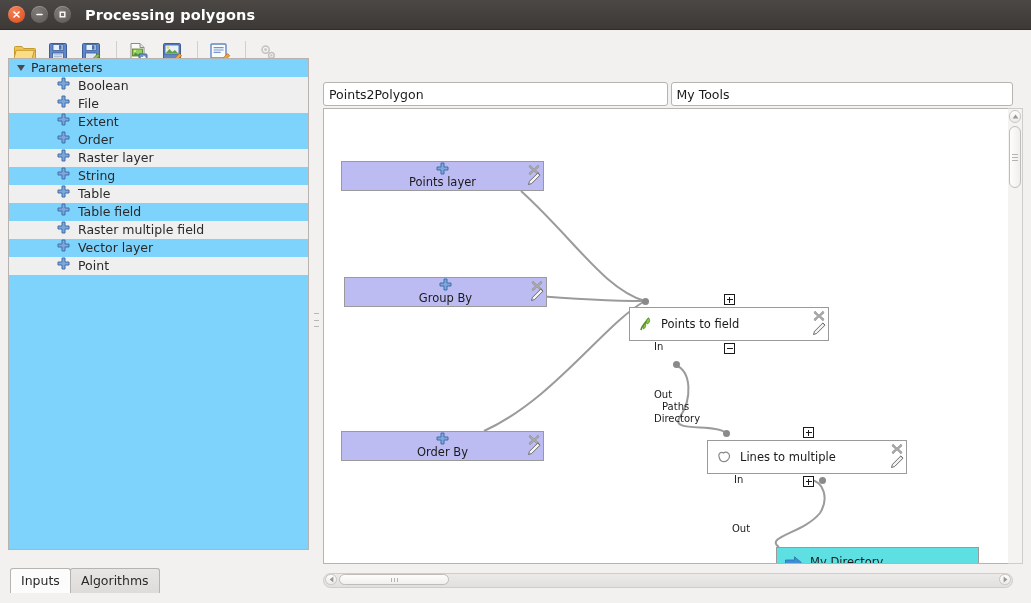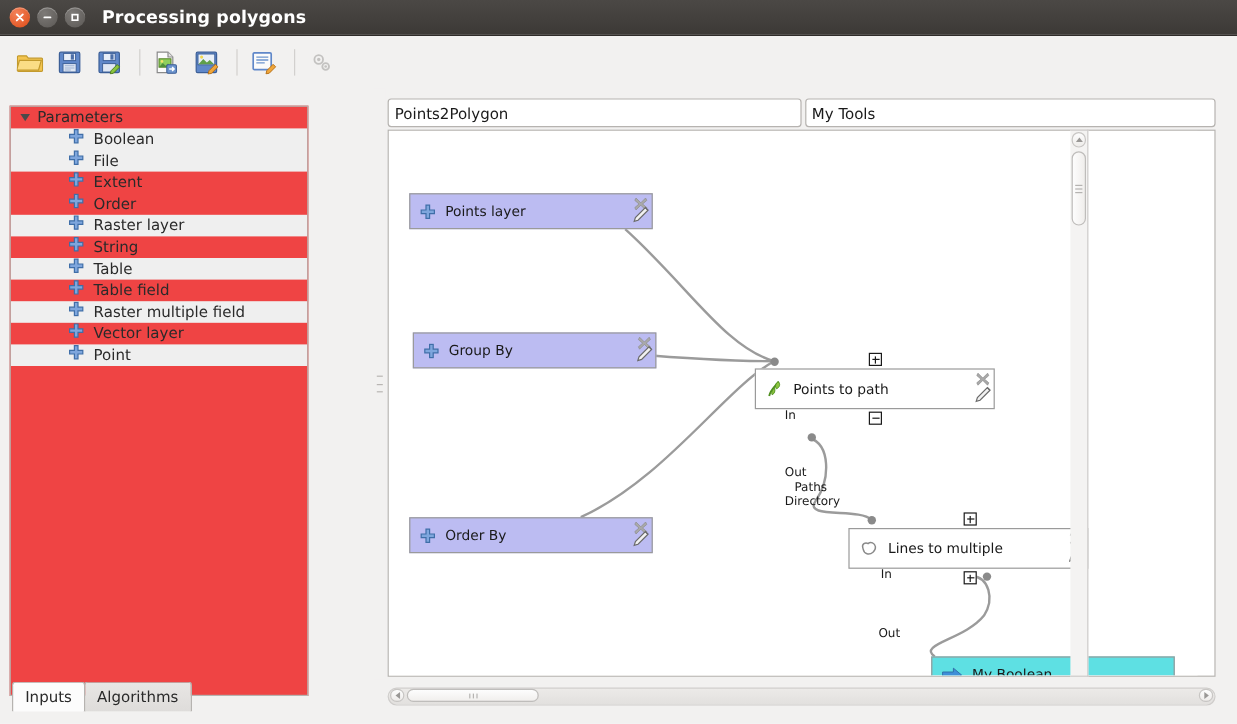--- a/index.html
+++ b/index.html
@@ -60,23 +60,23 @@
   }
   .tb-sep {
     width: 1px; height: 22px;
     background: #d2d0ce;
     margin: 0 7px;
   }
   .tb-btn.disabled { opacity: .45; }
 
   
   #leftpanel {
-    position: absolute; left: 8px; top: 88px;
-    width: 249px; height: 492px;
-    background: #ef4444;
+    position: absolute; left: 8px; top: 58px;
+    width: 301px; height: 492px;
+    background: #7dd3fc;
     border: 1px solid #b6b3b0;
   }
   #tree { width: 100%; height: 100%; overflow: hidden; }
   .tree-row {
     height: 18px; line-height: 18px;
     font-size: 12.5px; color: #2a2a2a;
     display: flex; align-items: center;
     padding-left: 6px;
     white-space: nowrap;
   }
@@ -126,21 +126,21 @@
     width: 5px; height: 14px;
     display: flex; flex-direction: column; justify-content: space-between;
   }
   #splitter .grip i {
     display: block; height: 1px; background: #b9b6b3;
   }
 
   
   #rightside {
     position: absolute; left: 323px; top: 82px;
-    width: 584px; height: 500px;
+    width: 700px; height: 500px;
   }
   #namerow {
     position: absolute; left: 0; top: 0;
     width: 690px; height: 24px;
     display: flex;
   }
   .field {
     height: 24px;
     background: #ffffff;
     border: 1px solid #b6b3b0;
@@ -173,20 +173,21 @@
   .node {
     position: absolute;
     border: 1px solid #9a9a9a;
     display: flex; align-items: center;
     font-size: 11.5px;
     color: #1a1a1a;
   }
   .node.param {
     background: #bcbcf2;
     height: 30px;
+    flex-direction: column;
   }
   .node.alg {
     background: #ffffff;
     height: 34px;
   }
   .node.out {
     background: #5ee0e3;
     height: 30px;
   }
   .node .nico {
@@ -560,21 +561,21 @@
         <span class="expander plus" style="left:400px; top:185px;"></span>
 
         <div class="node alg" style="left:305px; top:198px; width:200px;">
           <span class="nico">
             <svg width="15" height="16" viewBox="0 0 15 16">
               <path d="M3 14 C 4 9, 8 6, 11 2" stroke="#4f8f1f" stroke-width="1.6" fill="none"></path>
               <path d="M10.5 2.2 C 12.5 3.5, 12 7, 9 8 C 7.5 6, 8.5 3, 10.5 2.2 z" fill="#8cc63f" stroke="#4f8f1f" stroke-width=".8"></path>
               <path d="M7.5 7.5 C 5.5 8.5, 4.5 11.5, 5.5 13 C 7.5 12, 8.2 9.5, 7.5 7.5 z" fill="#8cc63f" stroke="#4f8f1f" stroke-width=".8"></path>
             </svg>
           </span>
-          <span class="nlabel">Points to path</span>
+          <span class="nlabel">Points to field</span>
           <span class="nbtn-x">
             <svg width="14" height="14" viewBox="0 0 14 14">
                 <path d="M3 2 L7 6 L11 2 L12 4 L8.5 7 L12 10 L11 12 L7 8 L3 12 L2 10 L5.5 7 L2 4 z" fill="#a9a9a9" stroke="#8e8e8e" stroke-width=".6"></path>
               </svg>
           </span>
           <span class="nbtn-p">
             <svg width="15" height="15" viewBox="0 0 15 15">
                 <path d="M1.5 13.5 l1 -3.2 8.3 -8.3 2.2 2.2 -8.3 8.3 z" fill="#f2f2f2" stroke="#6b6b6b" stroke-width="1"></path>
                 <path d="M10.8 2 l2.2 2.2" stroke="#6b6b6b" stroke-width="1"></path>
               </svg>
@@ -614,21 +615,21 @@
         <span class="port-label" style="left:408px; top:366px;">Out</span>
         <span class="expander plus" style="left:479px; top:367px;"></span>
         <span class="port-dot" style="left:495px; top:368px;"></span>
 
         <div class="node out" style="left:452px; top:438px; width:203px;">
           <span class="nico">
             <svg width="17" height="13" viewBox="0 0 17 13">
                 <path d="M0.5 4 h9 v-3.2 l6.8 5.7 -6.8 5.7 v-3.2 h-9 z" fill="#3f8fd8" stroke="#2f6fa8" stroke-width=".8"></path>
               </svg>
           </span>
-          <span class="nlabel">My Boolean</span>
+          <span class="nlabel">My Directory</span>
         </div>
 
       </div>
     </div>
 
     <div id="vscroll">
       <div class="sb-arrow up">
         <svg width="7" height="5" viewBox="0 0 7 5">
             <path d="M3.5 0.6 L6.4 4.4 L0.6 4.4 z" fill="#9a9896"></path>
           </svg>

